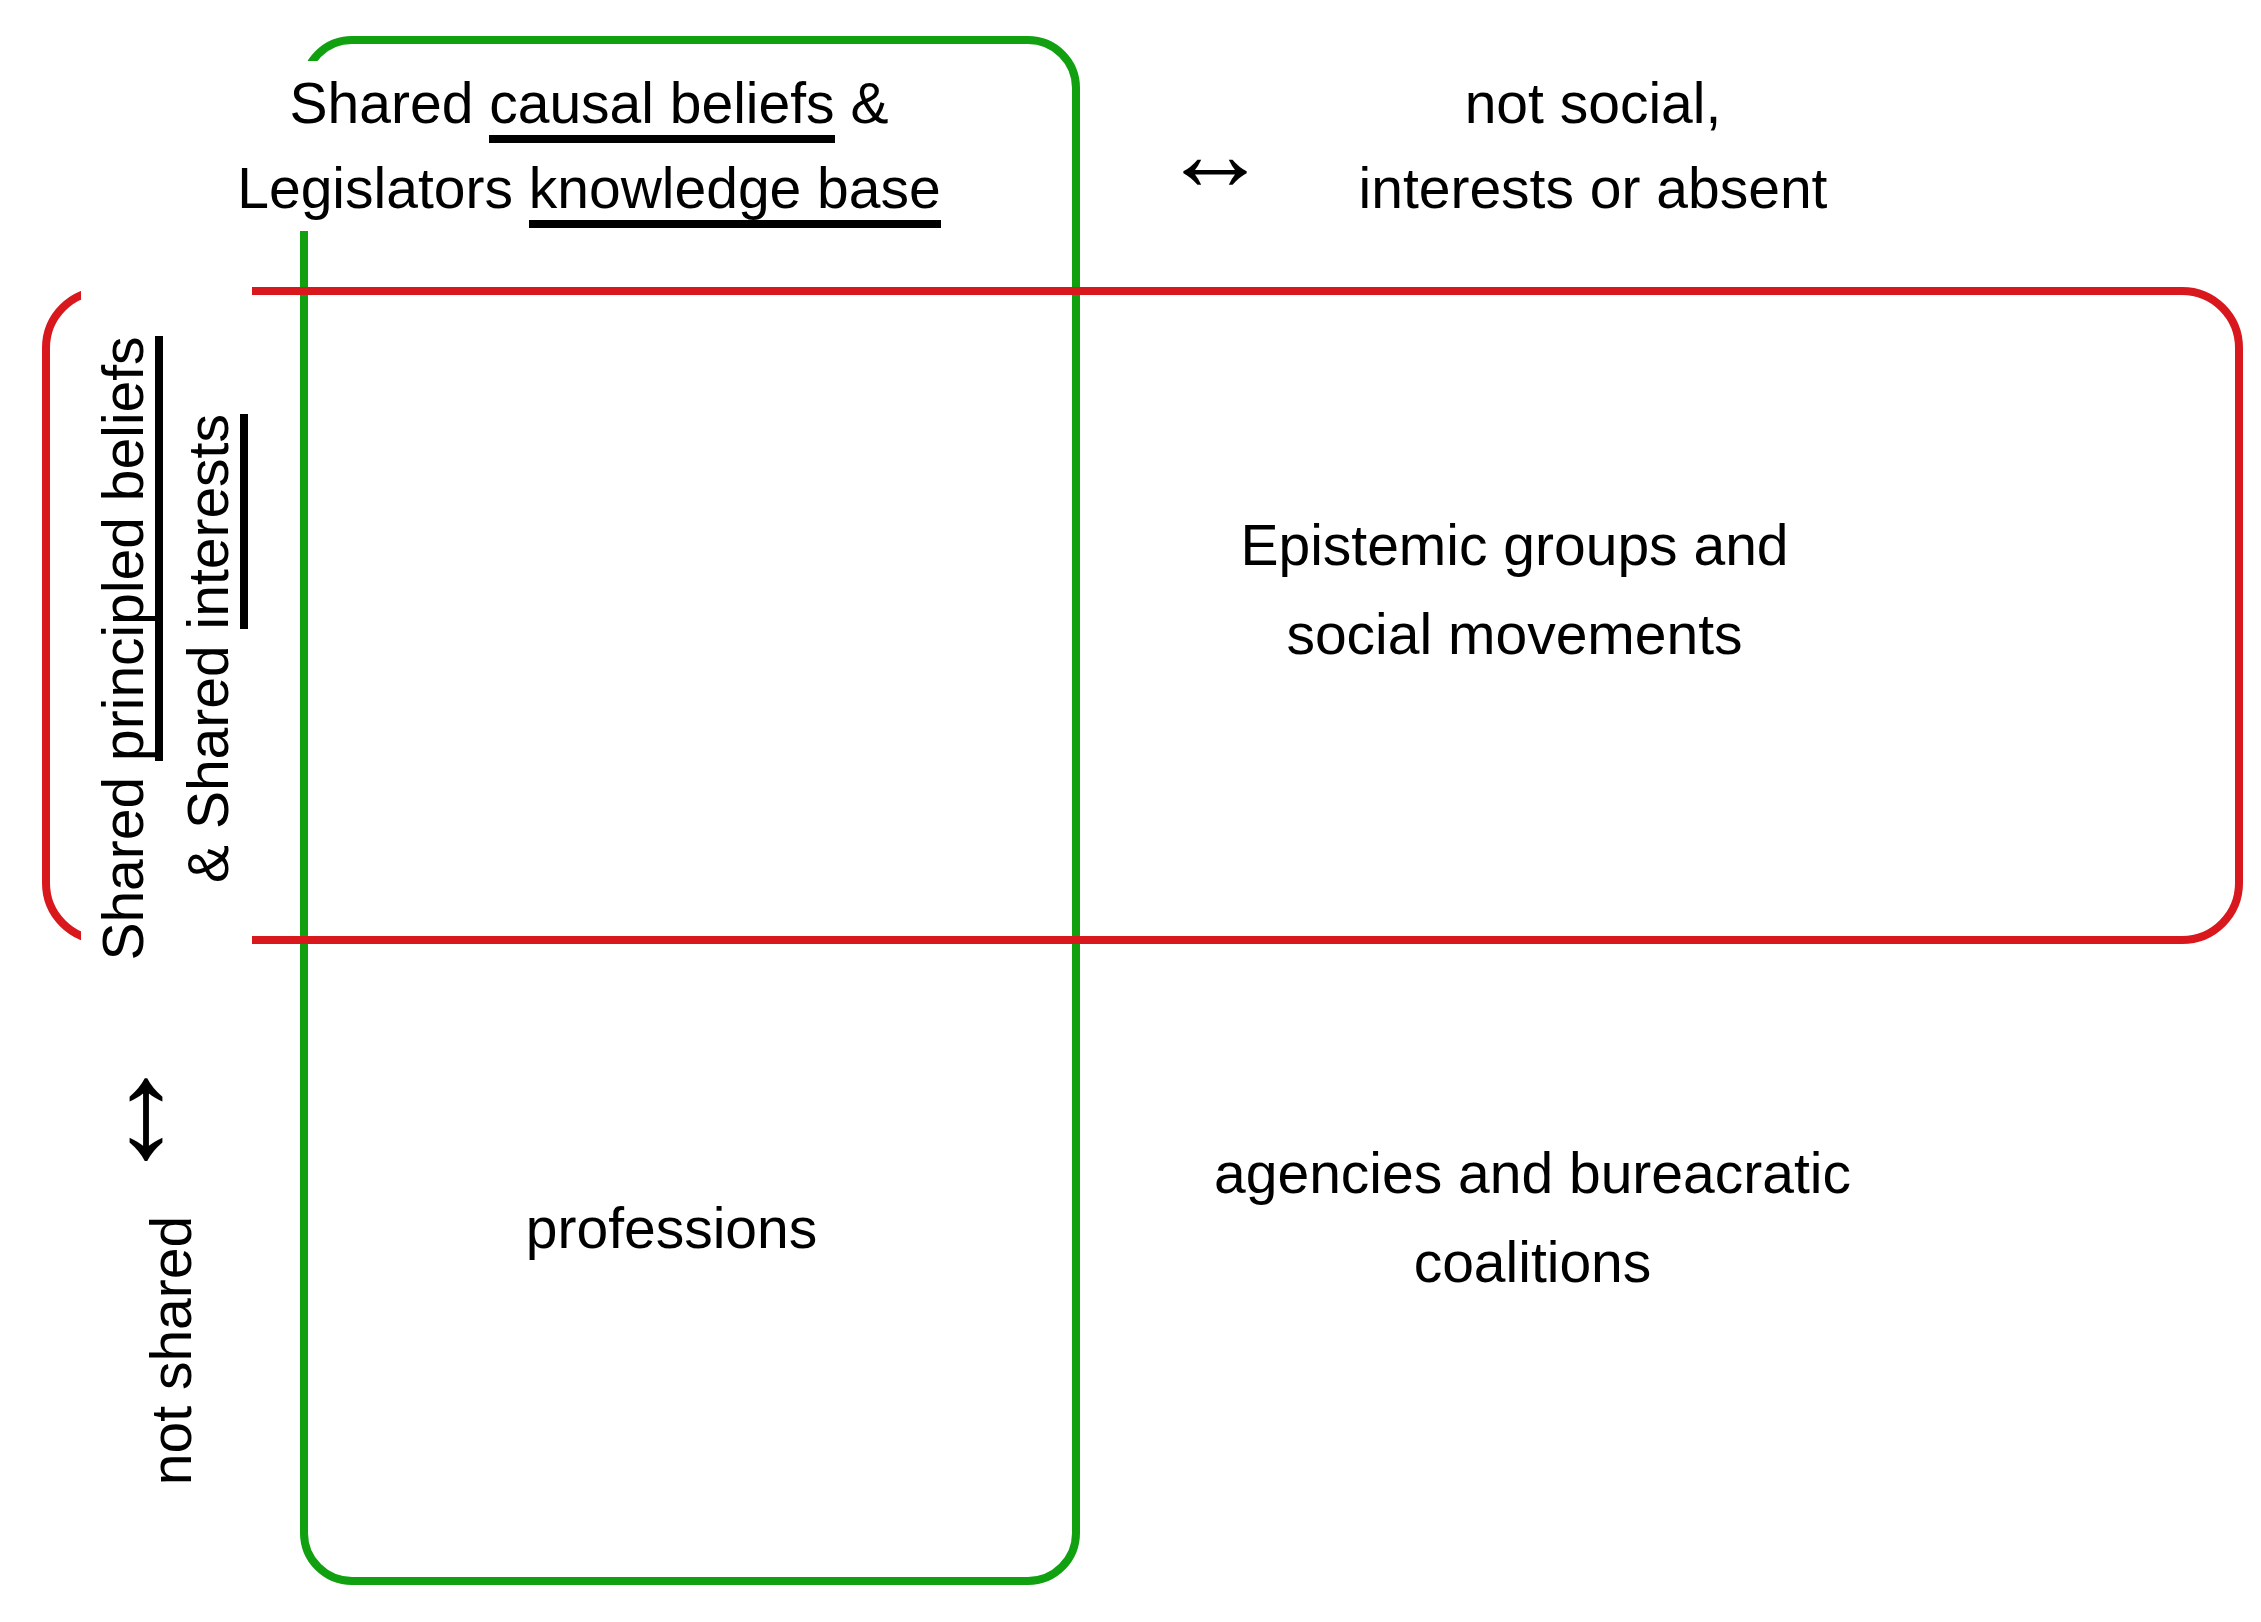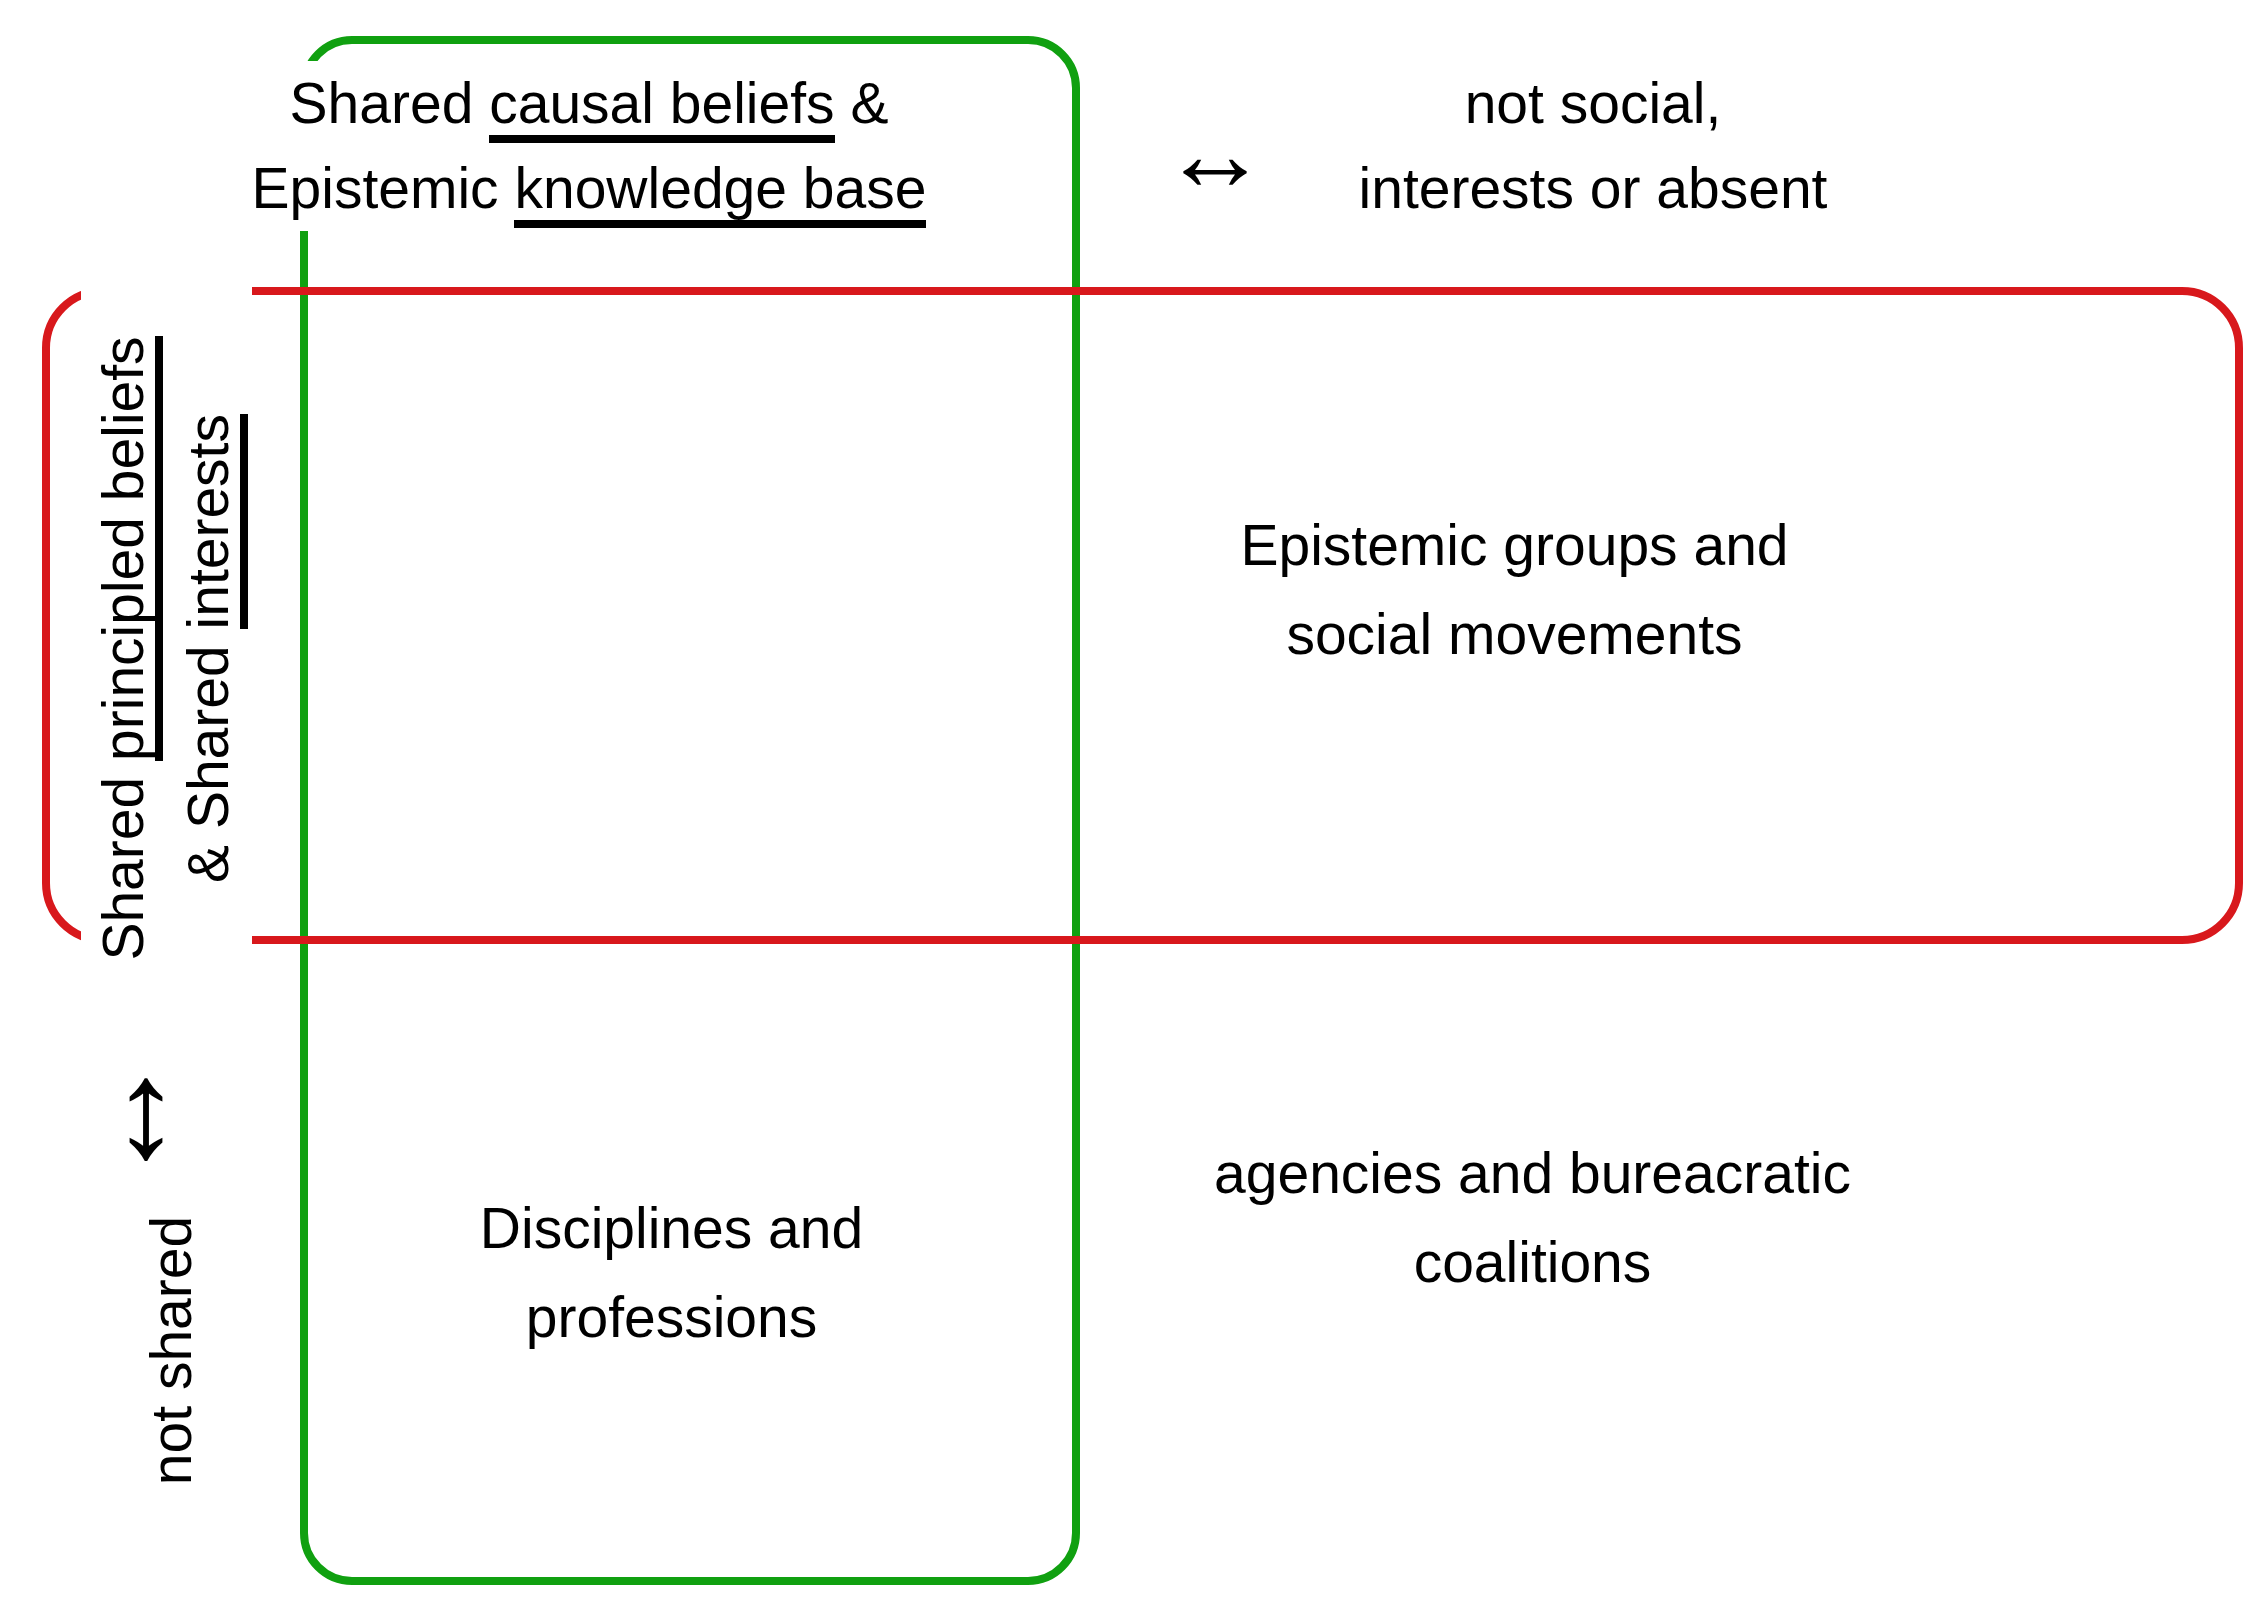--- a/index.html
+++ b/index.html
@@ -91,21 +91,21 @@
 </head>
 <body>
 
 <div class="canvas">
 
   <div class="green-rect"></div>
   <div class="red-rect"></div>
 
   <div class="tblock whitebg hdr-left">
     <div><span>Shared </span><span class="u">causal beliefs</span><span> &amp;</span></div>
-    <div><span>Epistemic </span><span class="u">knowledge base</span></div>
+    <div><span>Legislators </span><span class="u">knowledge base</span></div>
   </div>
 
   <div class="arrow-h">↔</div>
 
   <div class="tblock hdr-right">
     <div>not social,</div>
     <div>interests or absent</div>
   </div>
 
   <div class="tblock whitebg vleft">
@@ -117,21 +117,20 @@
 
   <div class="tblock vnotshared">not shared</div>
 
 
   <div class="tblock q q-tr">
     <div>Epistemic groups and</div>
     <div>social movements</div>
   </div>
 
   <div class="tblock q q-bl">
-    <div>Disciplines and</div>
     <div>professions</div>
   </div>
 
   <div class="tblock q q-br">
     <div>agencies and bureacratic</div>
     <div>coalitions</div>
   </div>
 
 </div>
 

